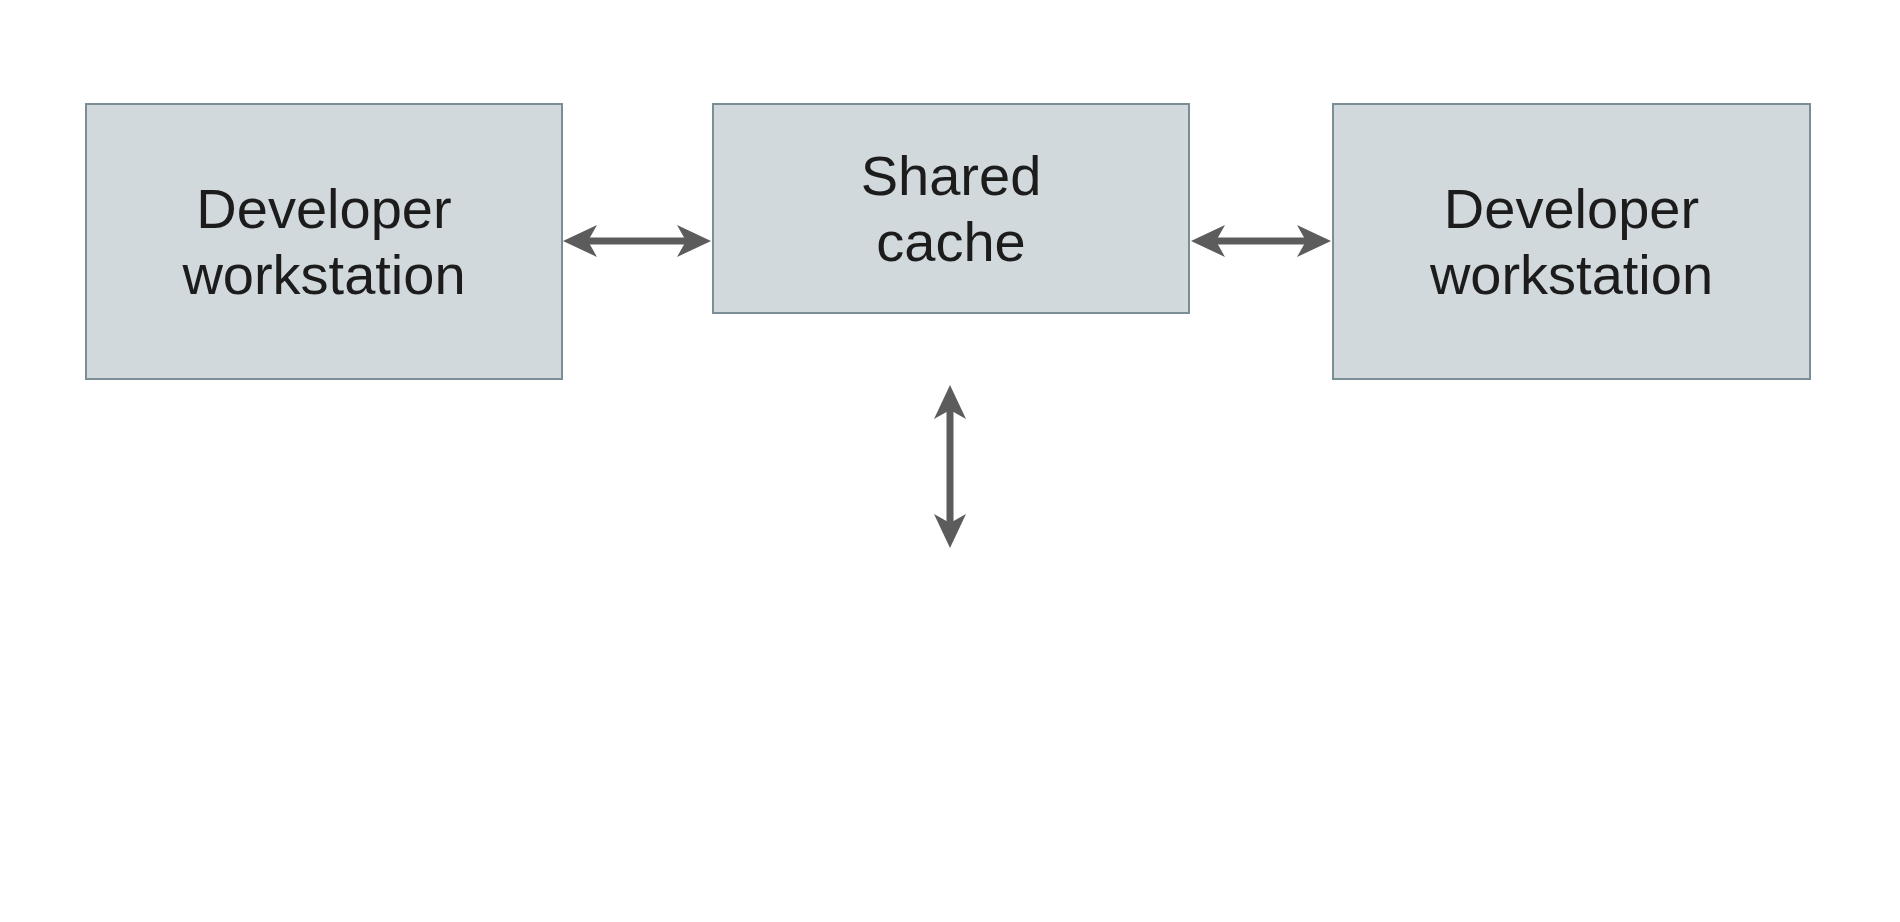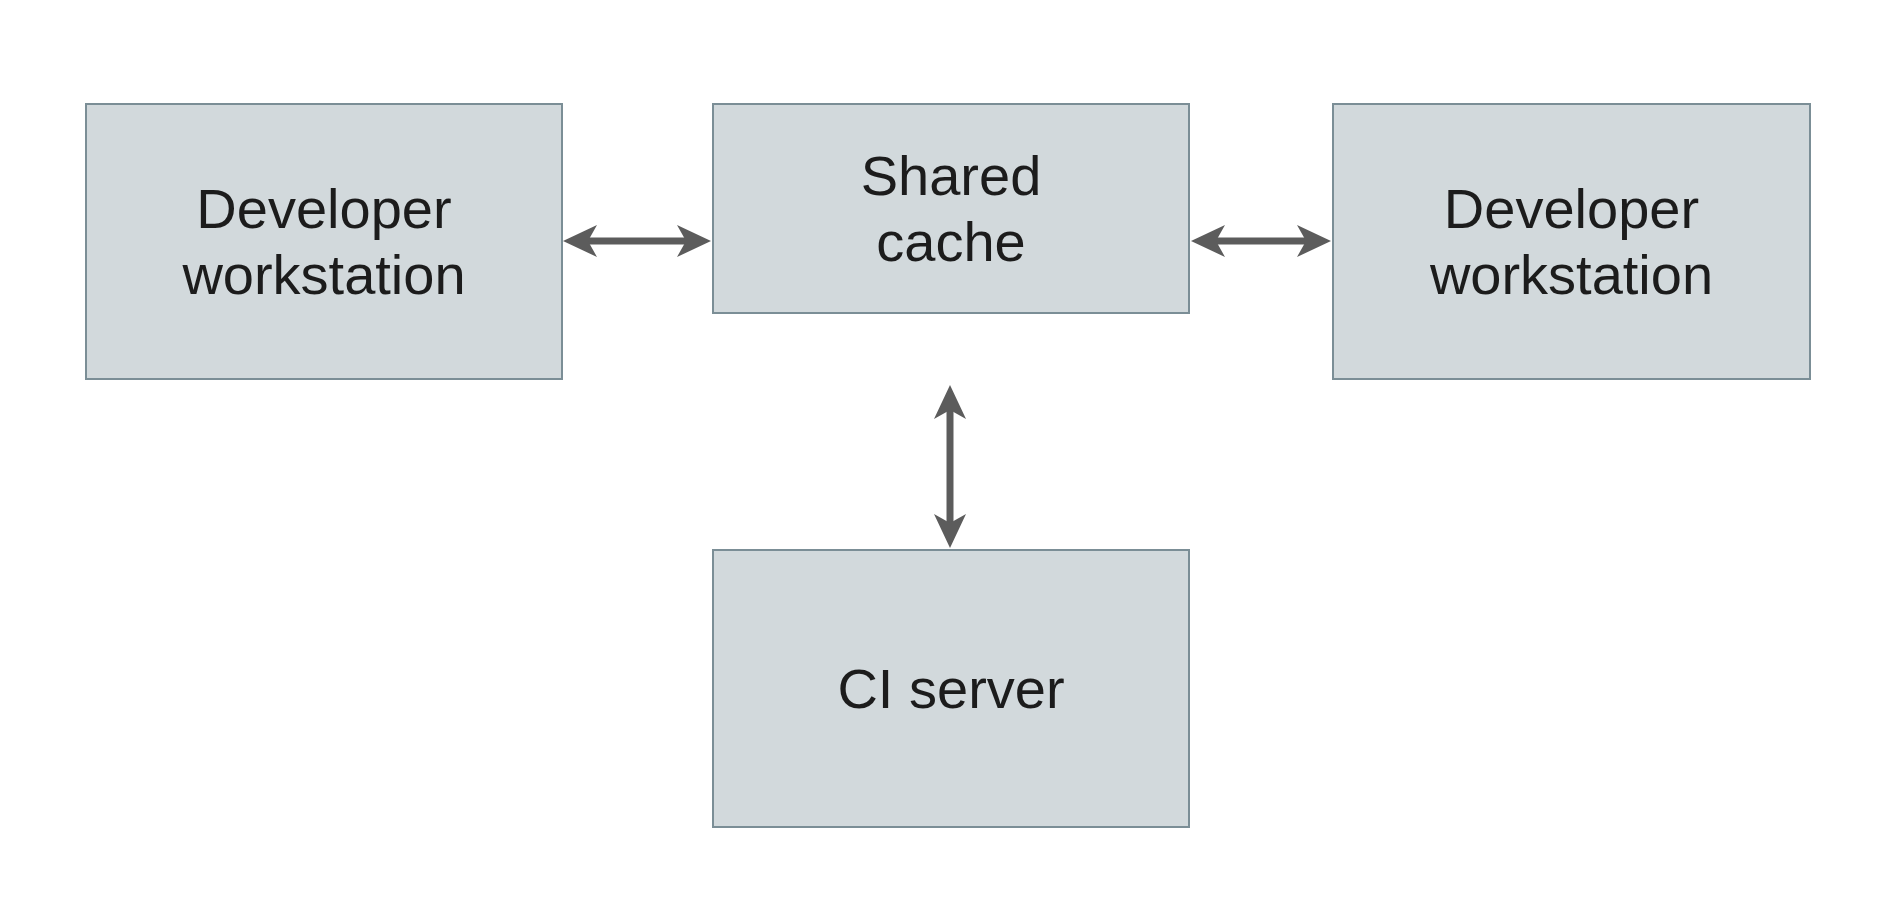--- a/index.html
+++ b/index.html
@@ -61,23 +61,20 @@
   <div class="node" id="node-cache">
     <div class="node-label">Shared
 cache</div>
   </div>
 
   <div class="node" id="node-dev-right">
     <div class="node-label">Developer
 workstation</div>
   </div>
 
-  <div class="node" id="node-ci">
-    <div class="node-label">CI server</div>
-  </div>
 
   <svg class="arrow" id="arrow-left" width="152" height="40" viewBox="0 0 152 40">
     <line x1="26" y1="20" x2="126" y2="20"></line>
     <path d="M2,20 L36,4 L27,20 L36,36 Z"></path>
     <path d="M150,20 L116,4 L125,20 L116,36 Z"></path>
   </svg>
 
   <svg class="arrow" id="arrow-right" width="144" height="40" viewBox="0 0 144 40">
     <line x1="26" y1="20" x2="118" y2="20"></line>
     <path d="M2,20 L36,4 L27,20 L36,36 Z"></path>

